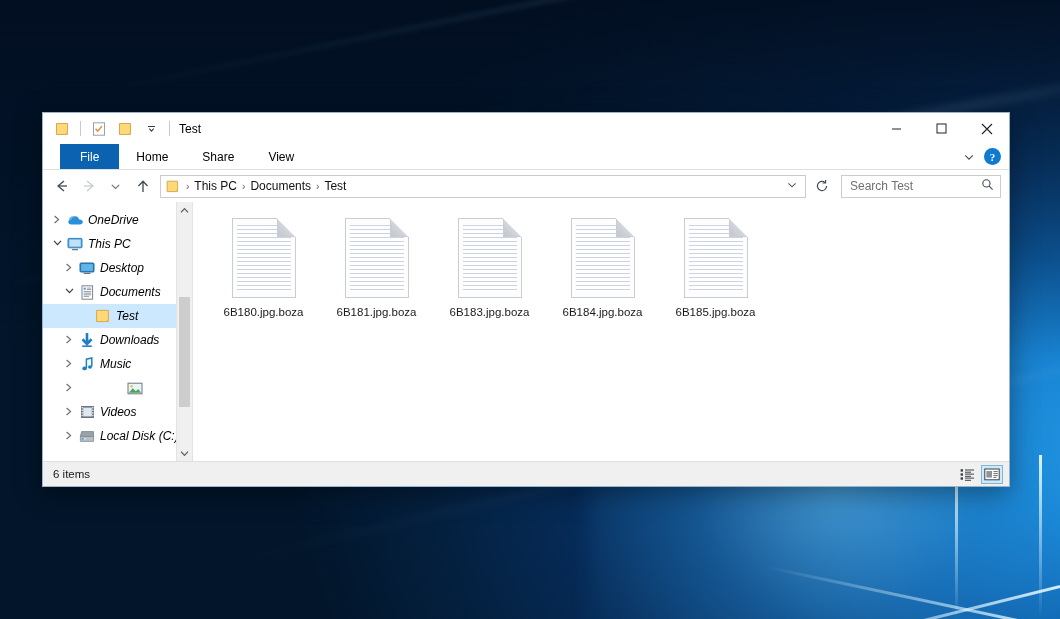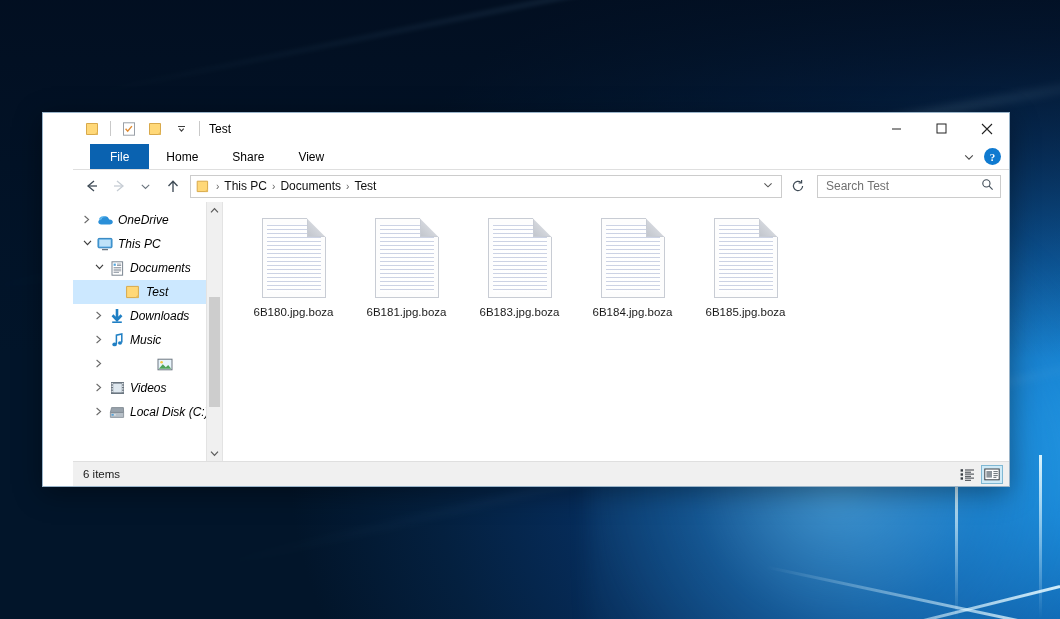--- a/index.html
+++ b/index.html
@@ -58,21 +58,21 @@
   }
 
   
   #explorer-window {
     position: absolute;
     left: 42px; top: 112px;
     width: 968px; height: 375px;
     background: #ffffff;
     border: 1px solid #9ab4c9;
     box-shadow: 0 6px 26px rgba(0,0,0,.38);
-    display: flex; flex-direction: column; padding-left: 30px;
+    display: flex; flex-direction: column;
   }
 
   
   .titlebar {
     height: 31px; background: #ffffff;
     display: flex; align-items: center;
     flex: 0 0 auto;
   }
   .qat { display: flex; align-items: center; padding-left: 8px; gap: 4px; }
   .qat-btn {
@@ -141,21 +141,21 @@
     white-space: nowrap;
   }
   .crumb-sep { color: #606060; font-size: 10px; padding: 0 2px; }
   .crumbs-chev { margin-left: auto; color: #555; font-size: 10px; padding: 0 6px; }
   .refresh-btn {
     width: 23px; height: 23px; margin-left: 2px;
     display: flex; align-items: center; justify-content: center;
     color: #3f4b56; font-size: 13px;
   }
   .searchbox {
-    width: 184px; height: 23px; margin-left: 6px;
+    width: 160px; height: 23px; margin-left: 6px;
     border: 1px solid #cccccc; background: #fff;
     display: flex; align-items: center;
     padding: 0 6px 0 8px;
   }
   .searchbox .ph { font-size: 12px; color: #707070; flex: 1 1 auto; }
 
   
   .win-body { flex: 1 1 auto; display: flex; min-height: 0; background: #fff; }
 
   .sidebar {
@@ -437,20 +437,35 @@
         <span class="tree-icon">
           <svg width="16" height="14" viewBox="0 0 16 14">
             <rect x="1" y="1.4" width="14" height="9.4" rx="1" fill="#4da3e0" stroke="#2f83bf" stroke-width="1"></rect>
             <rect x="2.3" y="2.6" width="11.4" height="7" fill="#bfe2f8"></rect>
             <path d="M5 12.6h6" stroke="#6b7680" stroke-width="1.3"></path>
           </svg>
         </span>
         <span class="tree-label">This PC</span>
       </div>
 
+      <div class="tree-item" style="padding-left:18px;">
+        <span class="chev">
+          <svg width="8" height="9" viewBox="0 0 8 9">
+              <path d="M1.6 1L5.6 4.5 1.6 8" fill="none" stroke="#6a6a6a" stroke-width="1.1"></path>
+            </svg>
+        </span>
+        <span class="tree-icon">
+          <svg width="16" height="14" viewBox="0 0 16 14">
+            <rect x="1" y="2" width="14" height="9" rx="1" fill="#2f83bf" stroke="#226b9f" stroke-width="1"></rect>
+            <rect x="2.2" y="3.1" width="11.6" height="6.8" fill="#5fb6ea"></rect>
+            <path d="M4.6 12.4h6.8" stroke="#6b7680" stroke-width="1.2"></path>
+          </svg>
+        </span>
+        <span class="tree-label">Desktop</span>
+      </div>
 
       <div class="tree-item" style="padding-left:18px;">
         <span class="chev open">
           <svg width="9" height="8" viewBox="0 0 9 8">
               <path d="M1 1.8L4.5 5.6 8 1.8" fill="none" stroke="#3c3c3c" stroke-width="1.15"></path>
             </svg>
         </span>
         <span class="tree-icon">
           <svg width="13" height="15" viewBox="0 0 13 15">
             <rect x="1" y="0.8" width="10.6" height="13.4" fill="#fff" stroke="#7b8591" stroke-width="1"></rect>

